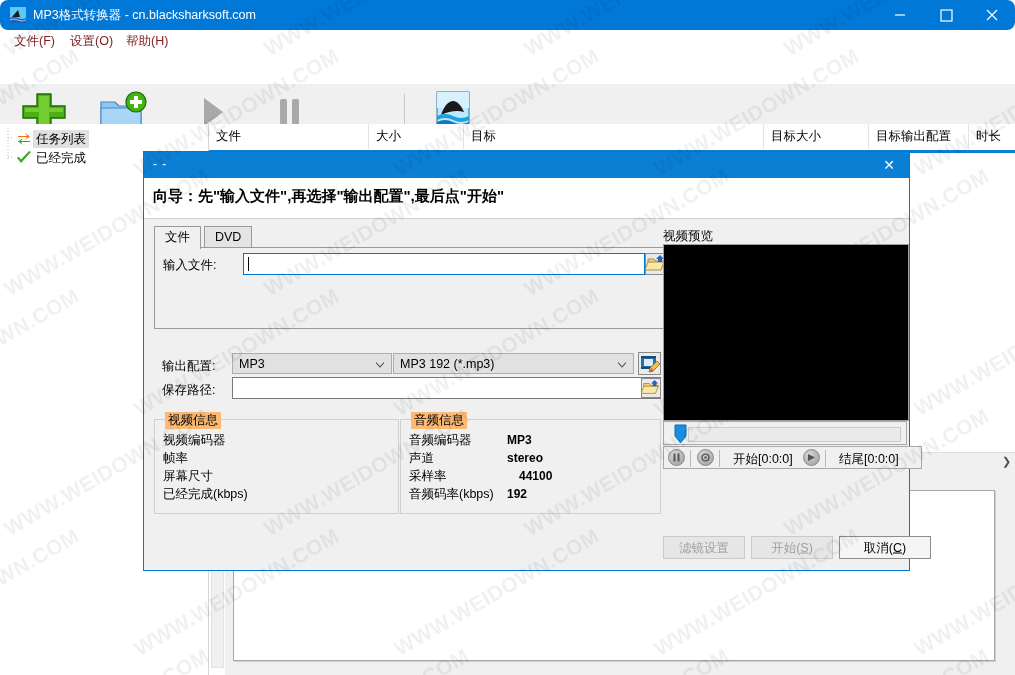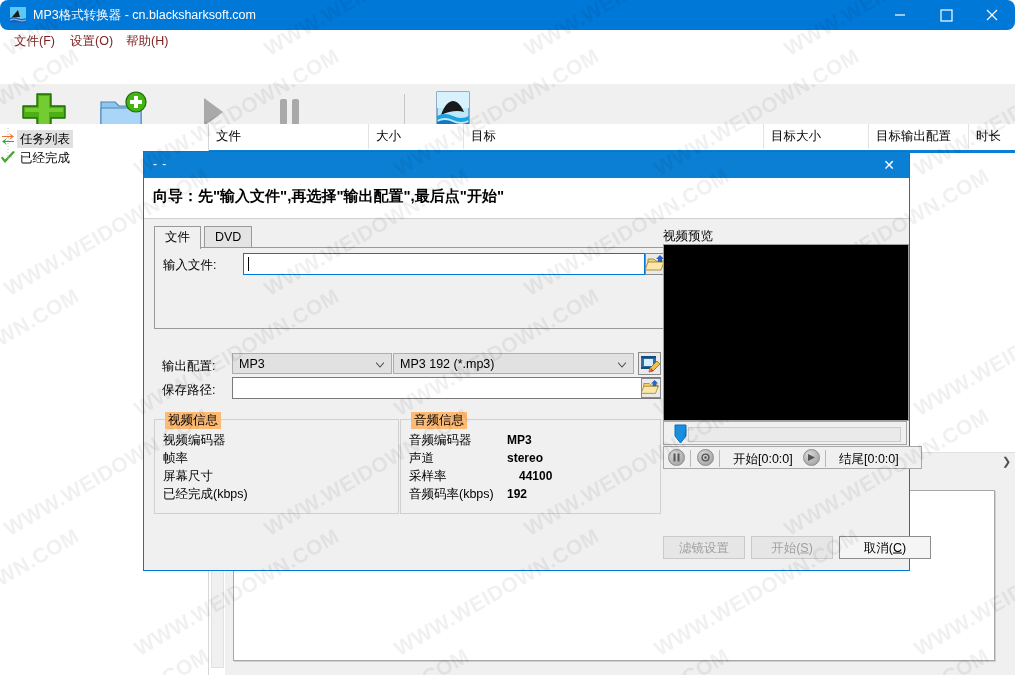--- a/index.html
+++ b/index.html
@@ -34,21 +34,21 @@
   .toolbar{position:absolute;left:0;top:52px;width:1015px;height:72px;background:#f0f0f0;border-bottom:1px solid #d6d6d6;margin-top:32px;}
   .tool{position:absolute;top:2px;width:88px;height:68px;text-align:center;cursor:default;}
   .tool .ic{display:block;margin:4px auto 0;height:44px;}
   .tool .lb{display:block;font-size:12px;line-height:14px;margin-top:1px;}
   .tool.disabled .lb{color:#a6a6a6;}
   .tool-sep{position:absolute;top:10px;width:1px;height:52px;background:#c8c8c8;}
   .adbox{position:absolute;left:506px;top:54px;width:466px;height:56px;background:#fff;border:1px solid #b5b5b5;overflow:hidden;}
 
   
   .tree{position:absolute;left:0;top:124px;width:208px;height:551px;background:#fff;border-right:1px solid #d6d6d6;}
-  .tree-row{position:absolute;left:0;height:18px;line-height:18px;font-size:12.5px;white-space:nowrap;cursor:default;}
+  .tree-row{position:absolute;left:16px;height:18px;line-height:18px;font-size:12.5px;white-space:nowrap;cursor:default;}
   .tree-row .tlabel{display:inline-block;padding:0 3px;vertical-align:top;}
   .tree-row.sel .tlabel{background:#e0e0e0;}
   .tree-row .ticon{display:inline-block;width:17px;height:16px;vertical-align:-3px;position:relative;}
   .dotline{position:absolute;border-left:1px dotted #b0b0b0;}
 
   
   .listwrap{position:absolute;left:209px;top:124px;width:806px;height:551px;background:#fff;}
   .lv-header{position:absolute;left:0;top:0;width:806px;height:26px;background:#fff;border-bottom:1px solid #9fd0f5;}
   .lv-col{position:absolute;top:0;height:25px;line-height:25px;font-size:12.5px;padding-left:7px;
           border-right:1px solid #e3e3e3;box-sizing:border-box;overflow:hidden;white-space:nowrap;cursor:default;}

